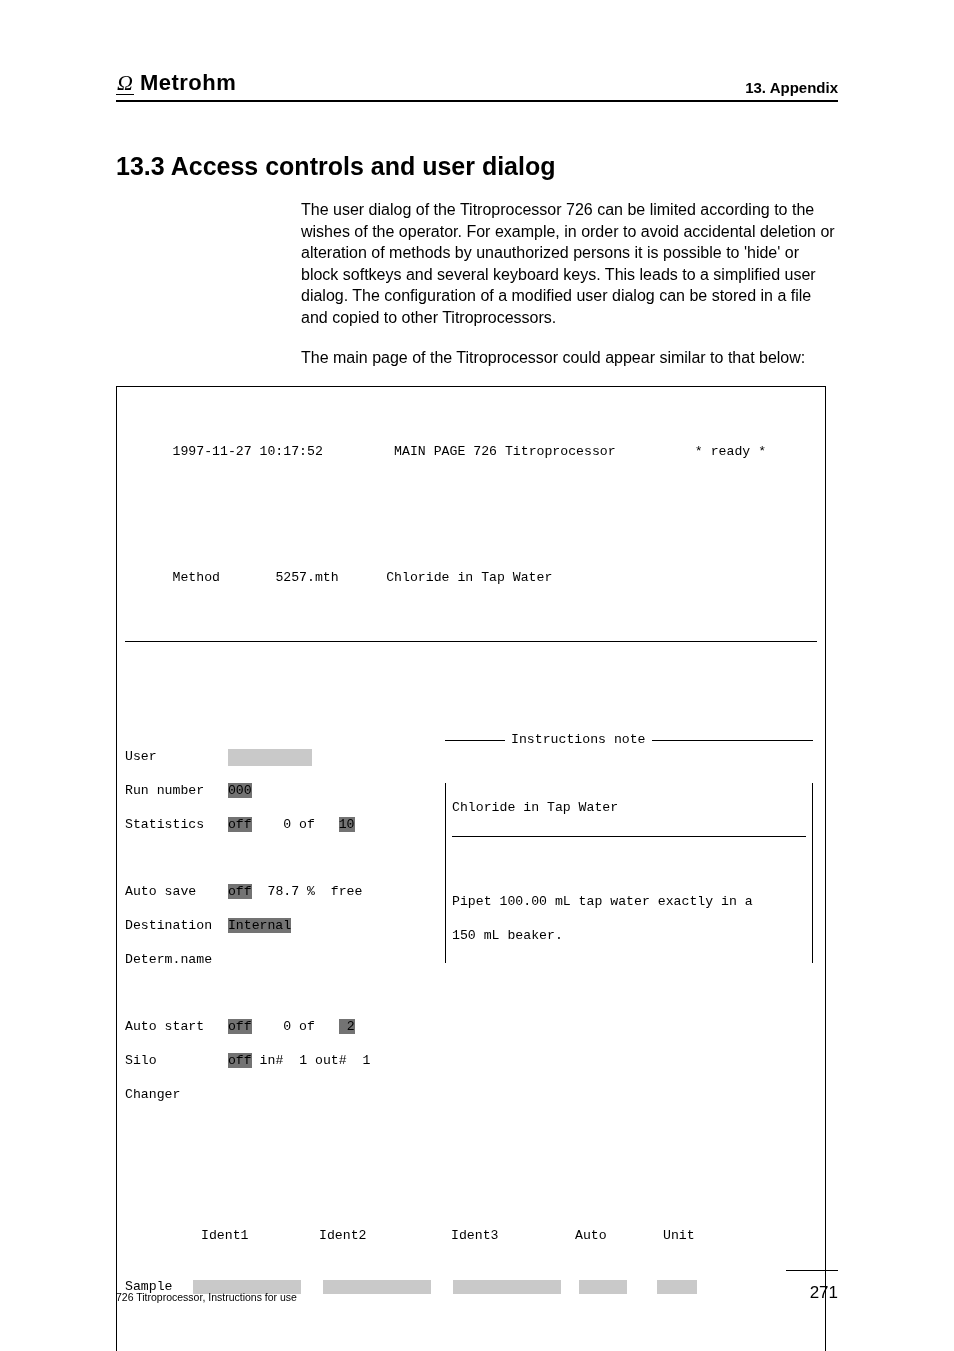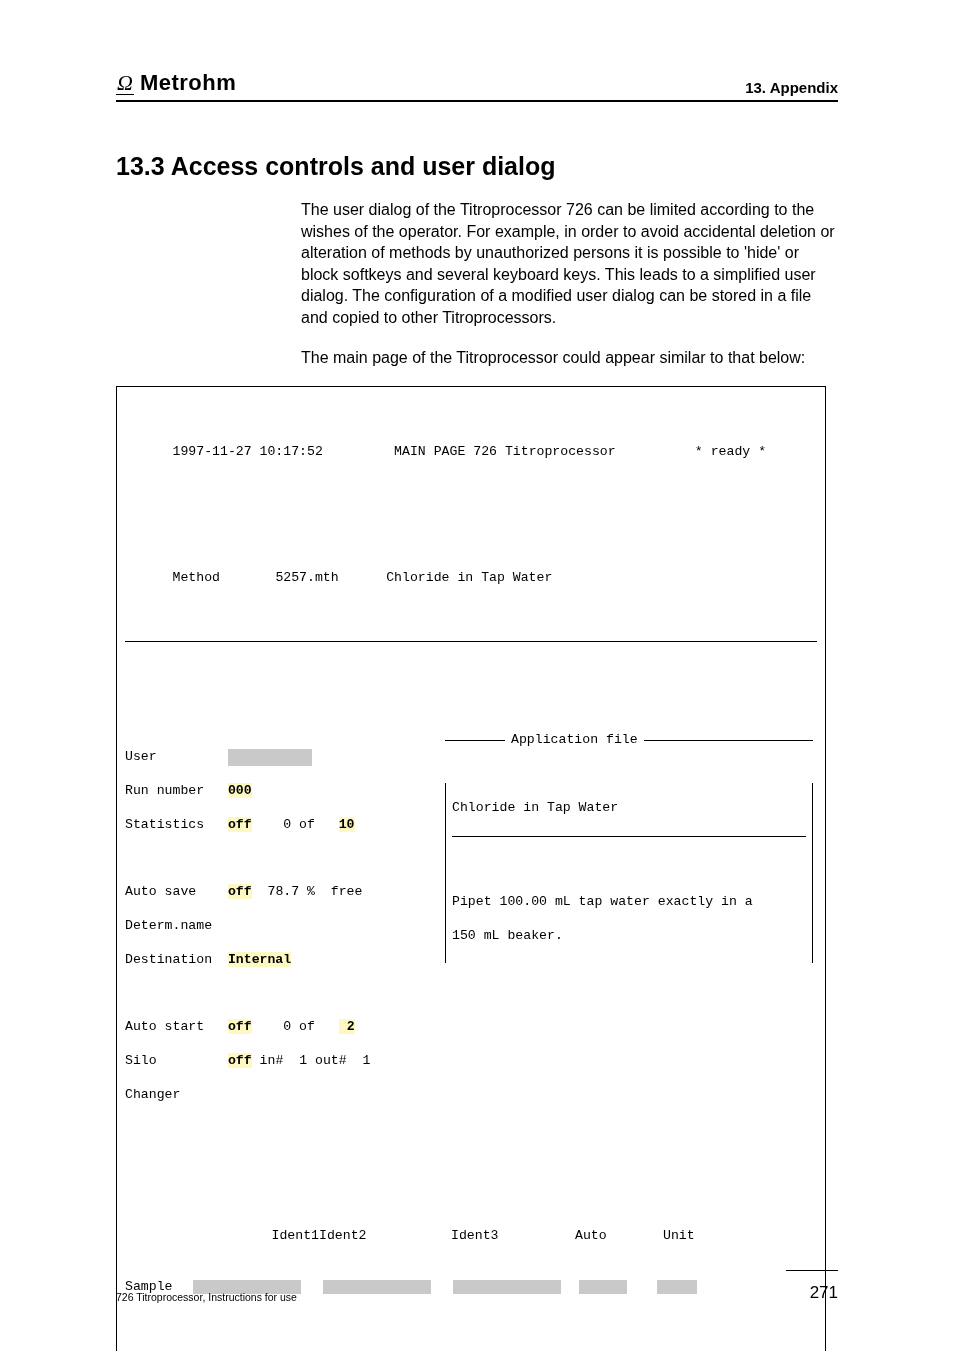--- a/index.html
+++ b/index.html
@@ -74,21 +74,21 @@
     font-family: "Courier New", monospace;
     font-size: 13.2px;
     line-height: 1.28;
     padding: 6px 8px 8px 8px;
     white-space: pre;
     margin: 6px 0 28px 0;
     box-sizing: border-box;
     width: 710px;
   }
   .row { display: block; }
-  .hl { background: #fef9c3; font-weight: bold; }
+  .hl { background: #737373; }
   .field { display: inline-block; background: #c9c9c9; }
 
   .term .cols {
     display: flex;
     gap: 0;
   }
   .term .leftcol {
     width: 320px;
   }
   .term .rightcol {
@@ -173,47 +173,47 @@
     <div style="border-top:1.5px solid #000; margin:3px 0 6px 0;"></div>
 
     <div class="cols">
       <div class="leftcol">
 <span class="row"> </span>
 <span class="row"><span>User</span>         <span class="field" style="width:84px;">&nbsp;</span></span>
 <span class="row"><span>Run number</span>   <span class="hl">000</span></span>
 <span class="row"><span>Statistics</span>   <span class="hl">off</span>    <span>0 of</span>   <span class="hl">10</span></span>
 <span class="row"> </span>
 <span class="row"><span>Auto save</span>    <span class="hl">off</span>  <span>78.7 %</span>  <span>free</span></span>
+<span class="row"><span>Destination</span>  <span class="hl">Internal</span></span>
 <span class="row"><span>Determ.name</span></span>
-<span class="row"><span>Destination</span>  <span class="hl">Internal</span></span>
 <span class="row"> </span>
 <span class="row"><span>Auto start</span>   <span class="hl">off</span>    <span>0 of</span>   <span class="hl">&nbsp;<span>2</span></span></span>
 <span class="row"><span>Silo</span>         <span class="hl">off</span> <span>in#</span>  <span>1</span> <span>out#</span>  <span>1</span></span>
 <span class="row"><span>Changer</span></span>
       </div>
       <div class="rightcol">
         <div class="app-note-title-wrap" style="margin-right:4px;">
           <div class="app-note-title-line" style="max-width:60px;"></div>
-          <span class="app-note-title">Application file</span>
+          <span class="app-note-title">Instructions note</span>
           <div class="app-note-title-line"></div>
         </div>
         <div class="app-note-box" style="height:180px; margin-right:4px;">
 <span class="row">Chloride in Tap Water</span>
 <div class="app-note-hr" style="margin:3px 0 6px 0;"></div>
 <span class="row"> </span>
 <span class="row">Pipet 100.00 mL tap water exactly in a</span>
 <span class="row">150 mL beaker.</span>
         </div>
       </div>
     </div>
 
     <div style="height:6px"></div>
     <div class="identLbls">
       <span style="width:76px;"></span>
-      <span style="width:118px;text-align:right;">Ident1</span>
+      <span style="width:118px;">Ident1</span>
       <span style="width:132px;">Ident2</span>
       <span style="width:124px;">Ident3</span>
       <span style="width:88px;">Auto</span>
       <span>Unit</span>
     </div>
     <div class="sampleRow">
       <span class="sampleLbl">Sample</span>
       <span class="identField" style="width:108px;"></span>
       <span style="width:22px;"></span>
       <span class="identField" style="width:108px;"></span>

